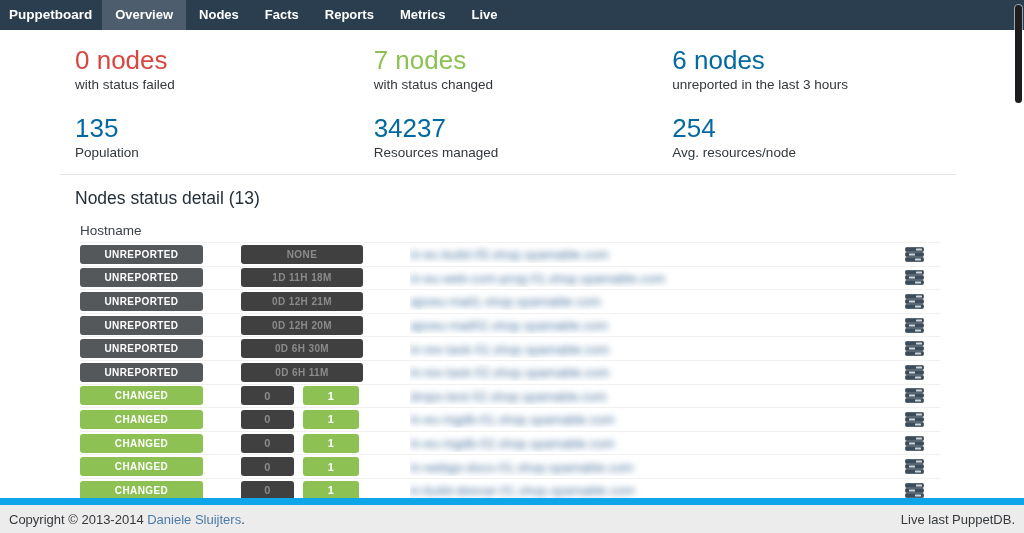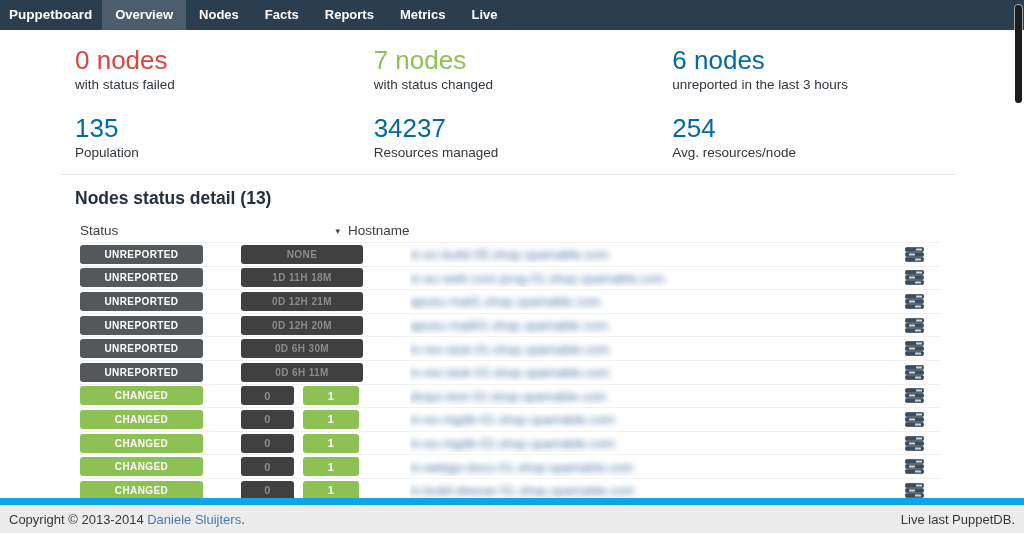--- a/index.html
+++ b/index.html
@@ -35,21 +35,21 @@
   .stat { padding-left: 15px; }
   .stat-big { font-size: 26px; line-height: 28px; font-weight: 400; }
   .stat-big.red   { color: #d9453f; }
   .stat-big.green { color: #8dc153; }
   .stat-big.navy  { color: #0369a1; }
   .stat-label { font-size: 13.5px; color: #31373c; margin-top: 2px; line-height: 18px; }
 
   .section-divider { margin: 12px 68px 0 60px; border-top: 1px solid #e7e7e7; }
 
   .section-title {
-    margin: 12px 68px 0 75px; font-size: 17.5px; font-weight: 700; color: #24303c;
+    margin: 12px 68px 0 75px; font-size: 17.5px; font-weight: 400; color: #24303c;
     line-height: 22px;
   }
 
   
   .node-table { margin: 0 84px 0 80px; }
   .thead {
     display: flex; align-items: center; padding: 14px 0 4px 0;
     font-size: 13.5px; color: #3b4045;
   }
   .h-status { width: 268px; display: flex; align-items: center; }
@@ -137,24 +137,20 @@
       <div class="stat-label">Avg. resources/node</div>
     </div>
   </div>
 
   <div class="section-divider"></div>
 
   <div class="section-title">Nodes status detail (13)</div>
 
   <div class="node-table">
     <div class="thead">
-      <div class="h-status">
-        <span>Status</span>
-        <span class="caret">▾</span>
-      </div>
       <div class="h-host">Hostname</div>
     </div>
     <div>
   <div class="trow">
     <span class="badge status-badge unreported">UNREPORTED</span>
     <span class="detail-cell">
             <span class="badge light wide">NONE</span>
           </span>
     <span class="host-cell">
       <a class="host-link">in-ec-build-05.shop.spamable.com</a>

